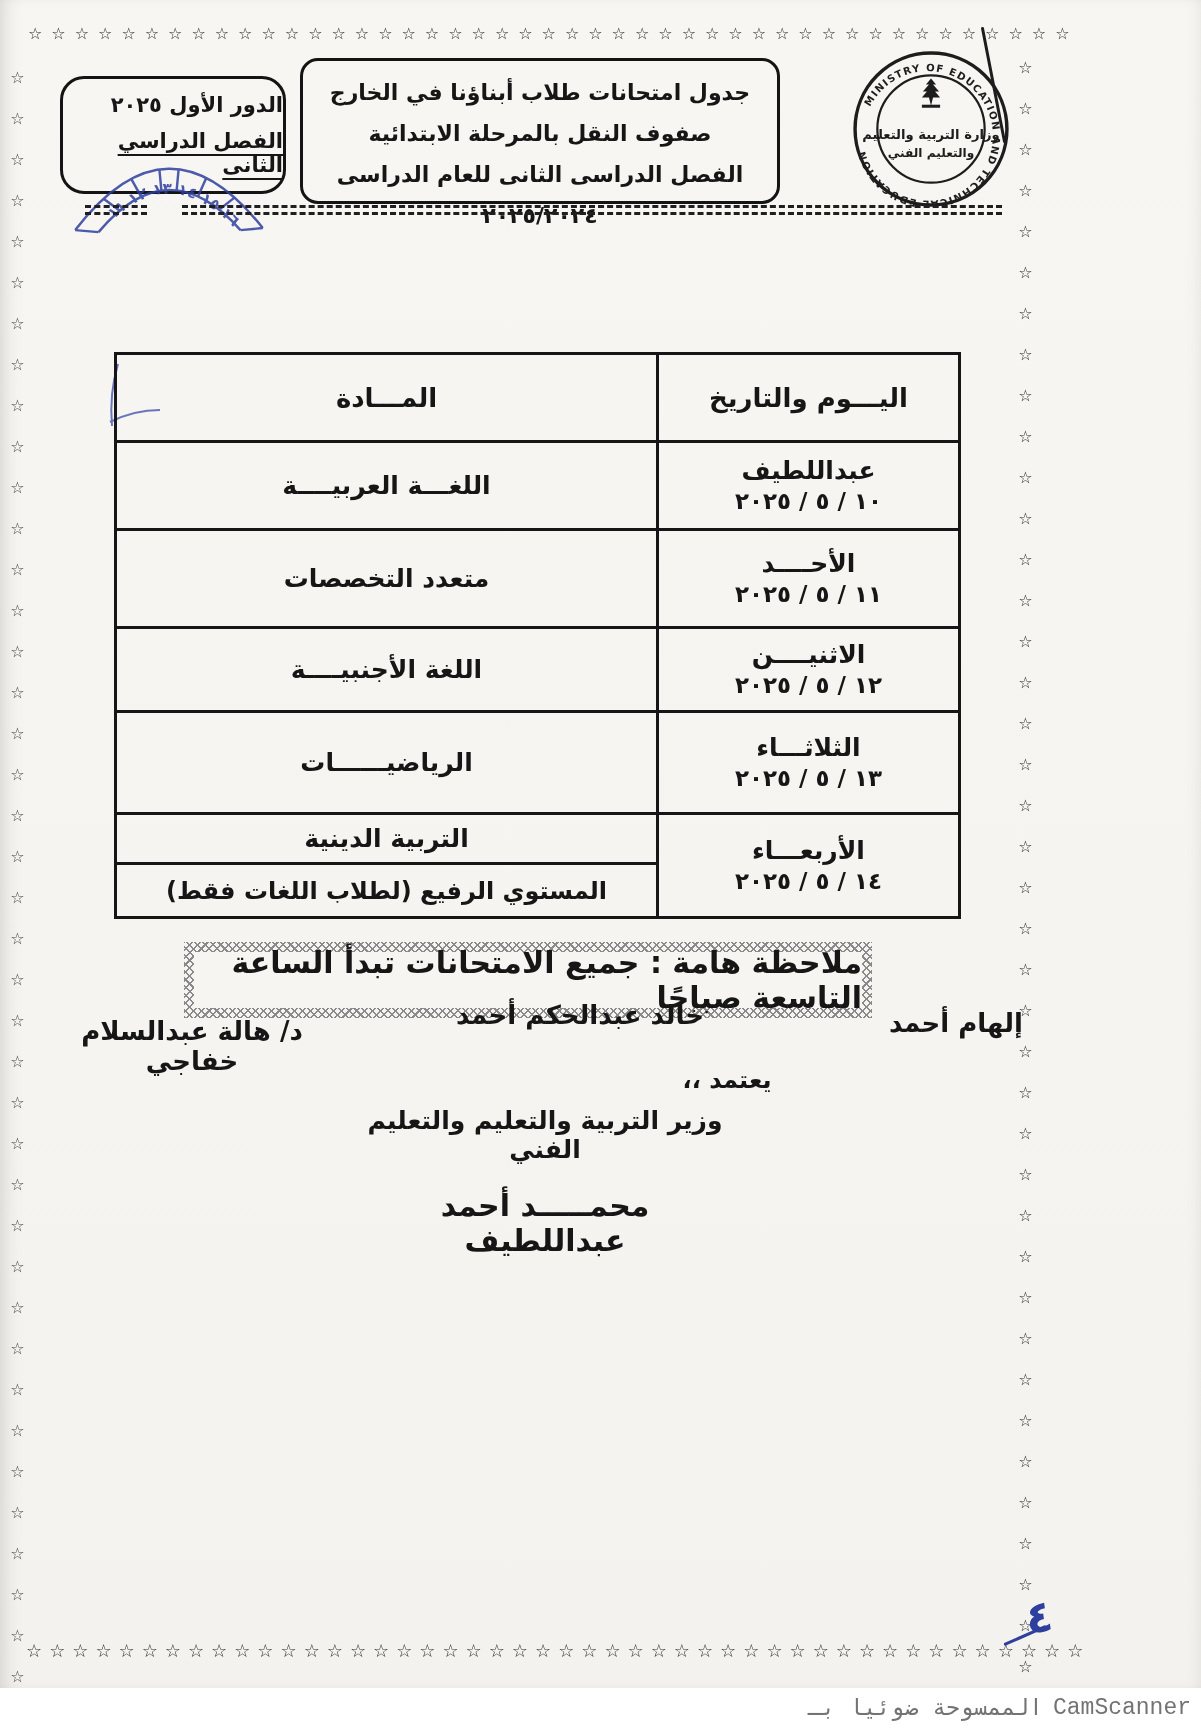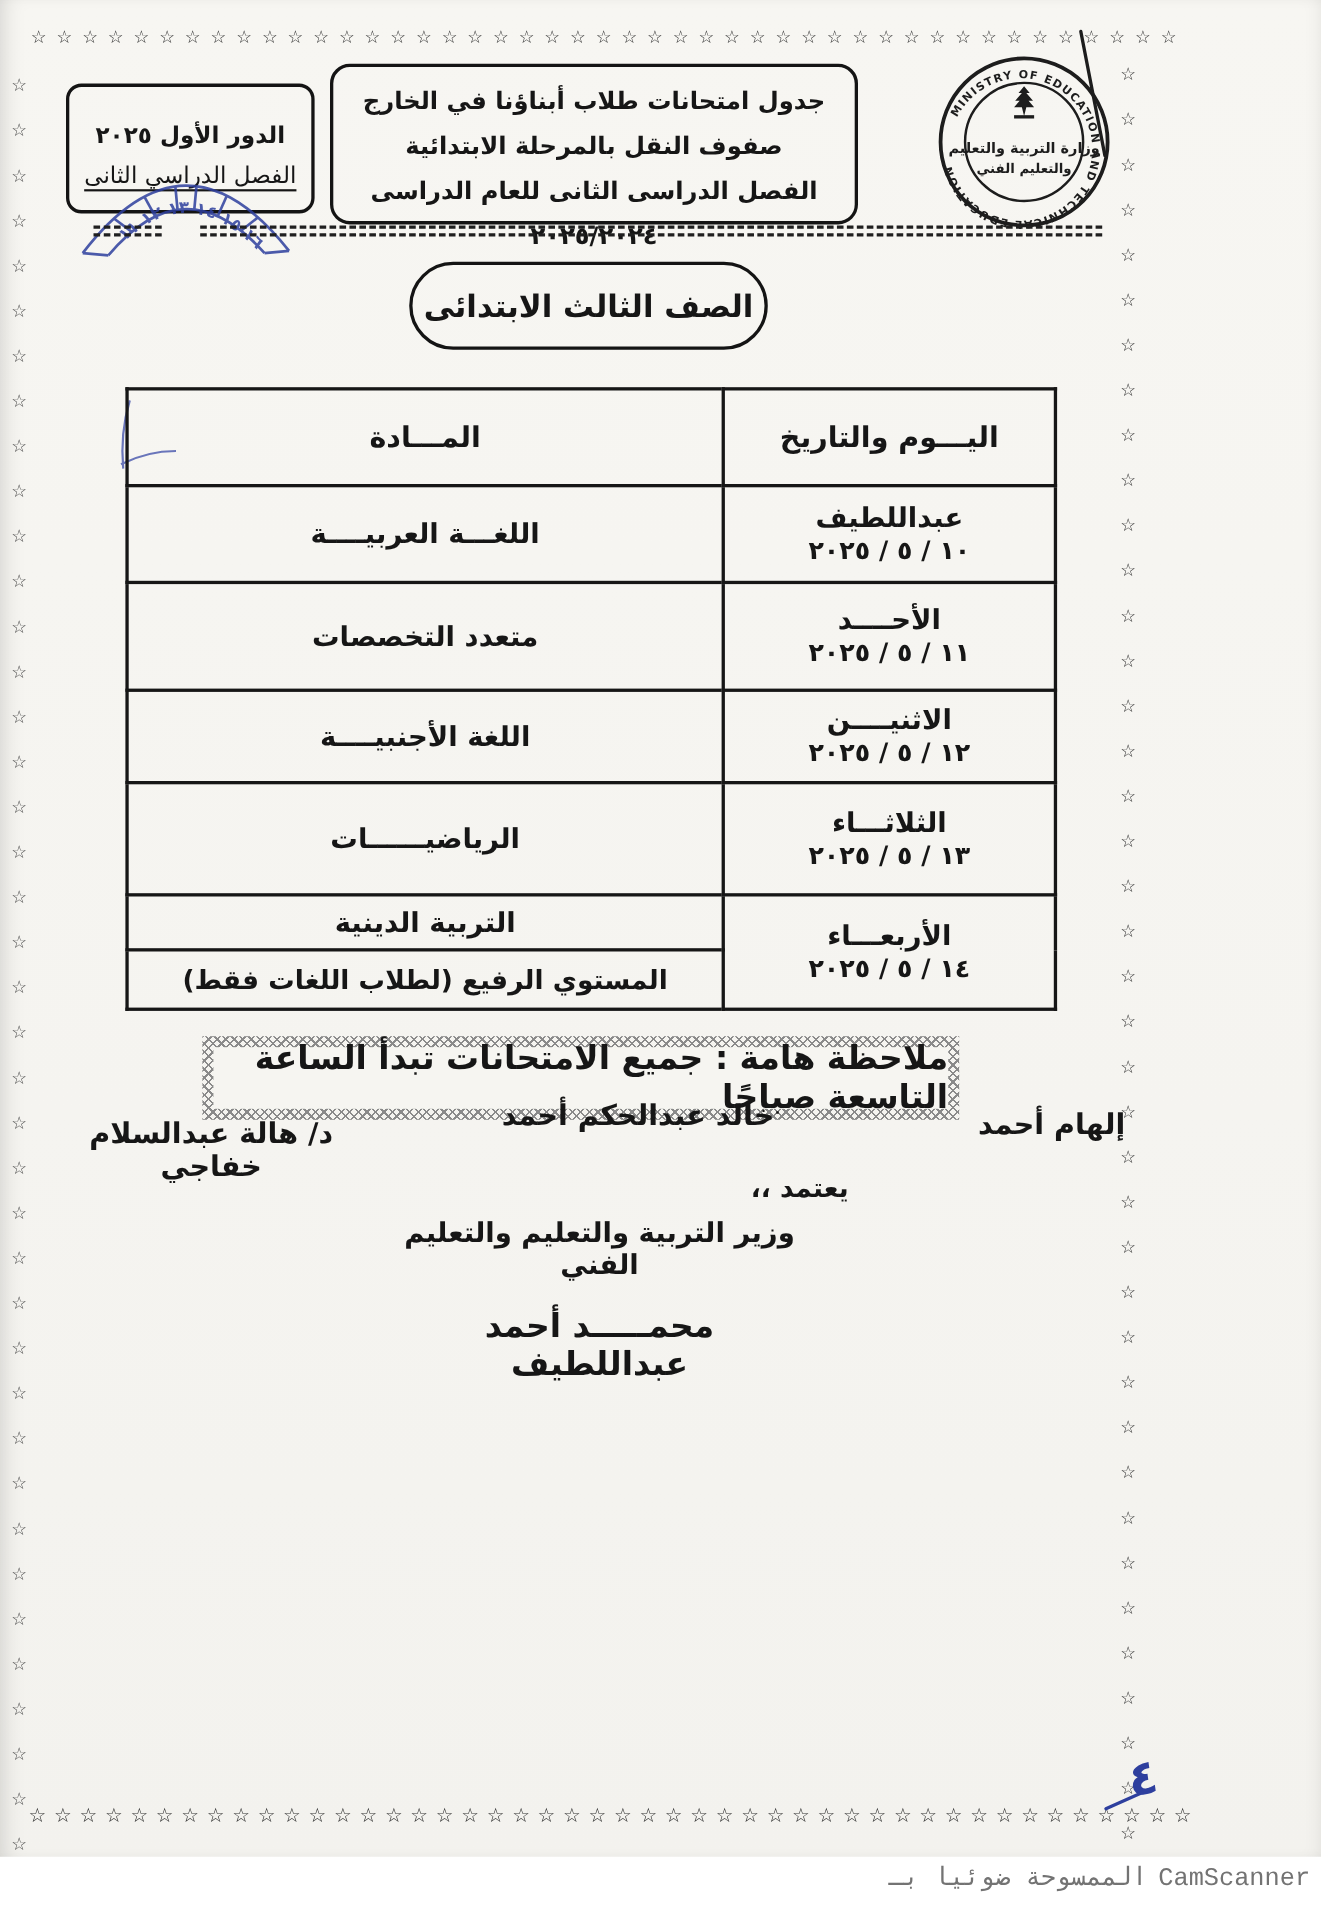--- a/index.html
+++ b/index.html
@@ -11,23 +11,23 @@
   .stars{position:absolute;color:#303030;font-weight:bold;white-space:nowrap;}
   .stars.top{left:28px;top:24px;width:1000px;font-size:16px;letter-spacing:9px;}
   .stars.bottom{left:26px;top:1640px;width:1030px;font-size:18px;letter-spacing:7px;}
   .stars.vert{writing-mode:vertical-rl;text-orientation:upright;font-size:16px;letter-spacing:22px;height:1560px;}
   .stars.leftcol{left:8px;top:68px;color:#4a4a4a;}
   .stars.rightcol{left:1016px;top:58px;}
   .penline{position:absolute;left:992px;top:26px;width:3px;height:118px;background:#1d1d1d;
            transform:rotate(-11deg);border-radius:2px;}
   
   .session-box{position:absolute;left:60px;top:76px;width:226px;height:118px;border:3px solid #141414;
-               border-radius:14px;text-align:center;direction:rtl;padding-top:32px;box-sizing:border-box;}
+               border-radius:24px;text-align:right;direction:rtl;padding-top:14px;box-sizing:border-box;}
   .session-box .s1{font-size:21px;font-weight:bold;}
-  .session-box .s2{font-size:21px;font-weight:normal;margin-top:12px;text-decoration:underline;
+  .session-box .s2{font-size:21px;font-weight:bold;margin-top:12px;text-decoration:underline;
                    text-underline-offset:6px;text-decoration-thickness:2px;}
   .title-box{position:absolute;left:300px;top:58px;width:480px;height:146px;border:3px solid #141414;
              border-radius:18px;direction:rtl;text-align:center;box-sizing:border-box;padding-top:11px;}
   .title-box div{font-size:22px;font-weight:bold;line-height:41px;}
   .seal{position:absolute;left:850px;top:48px;width:162px;height:162px;}
   .sep{position:absolute;height:4px;border-top:3.5px dashed #1f1f1f;border-bottom:3.5px dashed #1f1f1f;}
   .sep1{left:85px;top:205px;width:62px;}
   .sep2{left:182px;top:205px;width:820px;}
   .stamp{position:absolute;left:60px;top:138px;width:218px;height:98px;opacity:.85;}
   .scribble{position:absolute;left:106px;top:356px;width:60px;height:74px;opacity:.75;}
@@ -128,21 +128,20 @@
         <path d="M80,30 l5,6 h-3 l6,7 h-4 l5,6 h-7 l-2,8 l-2,-8 h-7 l5,-6 h-4 l6,-7 h-3 z" fill="#1d1d1d"></path>
         <rect x="71" y="56" width="18" height="3" fill="#1d1d1d"></rect>
       </g>
       <text x="80" y="90" text-anchor="middle" font-size="13" font-weight="bold" fill="#1d1d1d" direction="rtl">وزارة التربية والتعليم</text>
       <text x="80" y="108" text-anchor="middle" font-size="12" font-weight="bold" fill="#1d1d1d" direction="rtl">والتعليم الفني</text>
     </svg>
 
     <div class="sep sep1"></div>
     <div class="sep sep2"></div>
 
-    <div class="oval">الصف الثالث الابتدائى</div>
 
     <svg class="scribble" viewBox="0 0 60 74">
       <path d="M6,70 C4,48 6,28 12,8" stroke="#3b4ba8" stroke-width="2" fill="none"></path>
       <path d="M4,66 C20,58 38,54 54,54" stroke="#3b4ba8" stroke-width="2" fill="none"></path>
     </svg>
 
     <table class="sched" dir="rtl">
       <colgroup>
           <col class="cday">
           <col class="csub">

